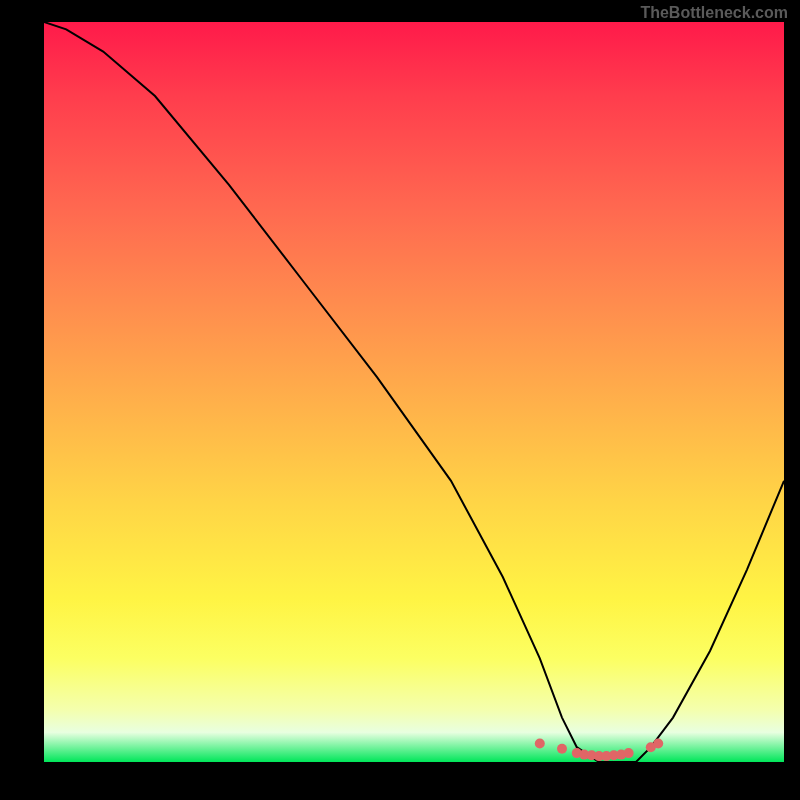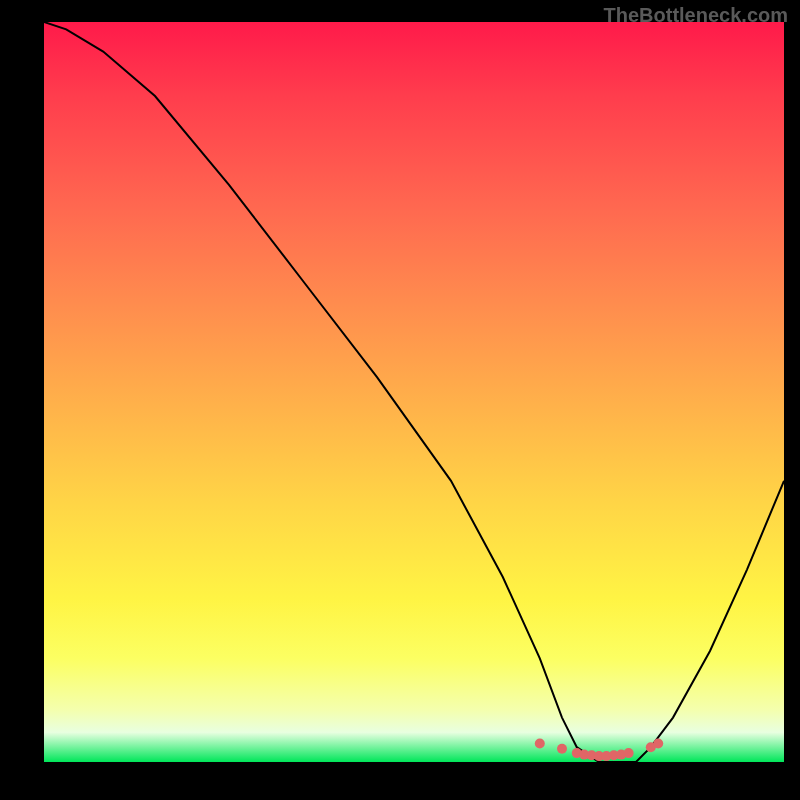--- a/index.html
+++ b/index.html
@@ -9,21 +9,21 @@
     width: 800px;
     height: 800px;
     position: relative;
     font-family: Arial, sans-serif;
   }
   .watermark {
     position: absolute;
     top: 4px;
     right: 12px;
     color: #5a5a5a;
-    font-size: 20px;
+    font-size: 16px;
     font-weight: bold;
     z-index: 10;
   }
   .plot-area {
     position: absolute;
     left: 44px;
     top: 22px;
     width: 740px;
     height: 740px;
     overflow: hidden;

